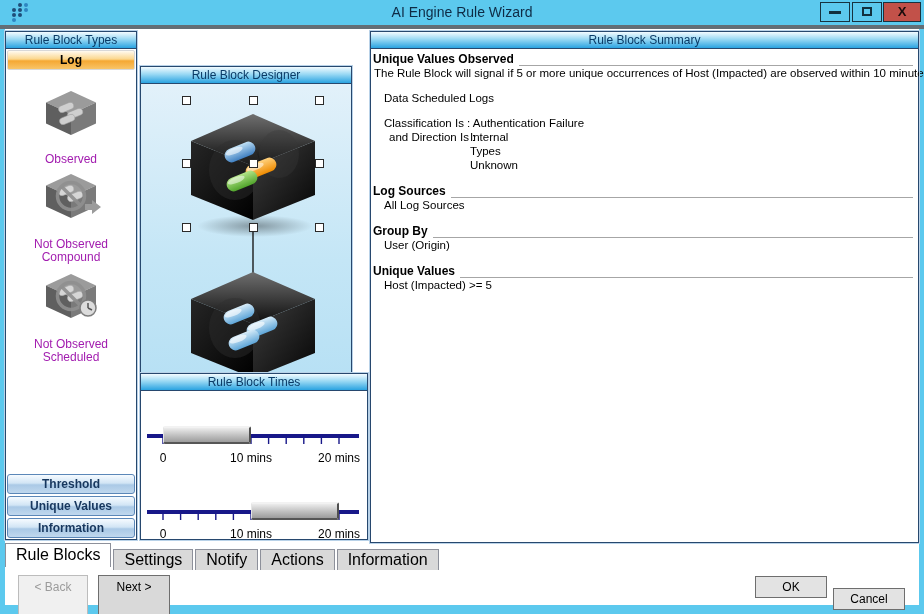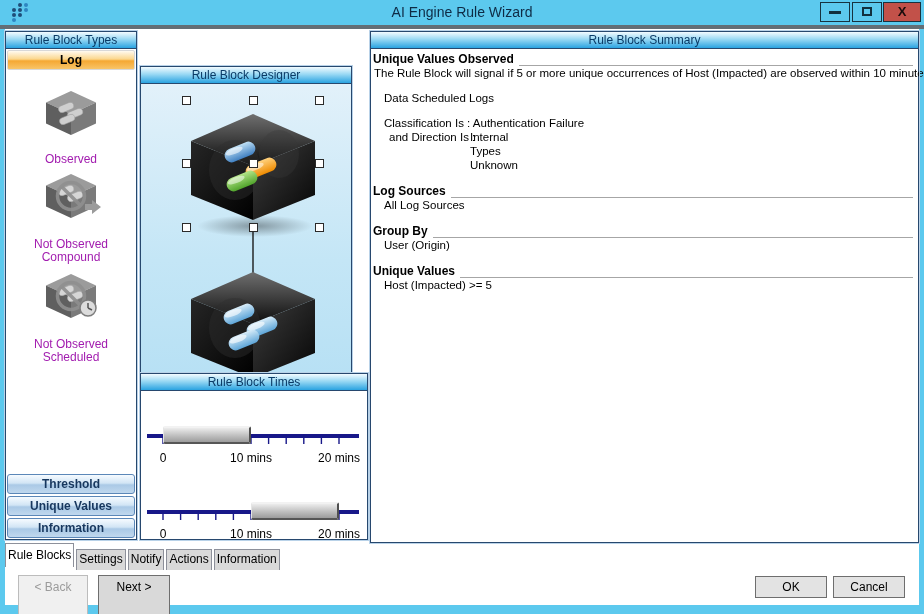--- a/index.html
+++ b/index.html
@@ -68,31 +68,31 @@
   .sec-title-row { display:flex; align-items:flex-end; }
   .sec-title { font-size:12px; font-weight:bold; white-space:nowrap; }
   .rule { flex:1; border-top:1px solid #a6a6a6; margin:7px 3px 0 5px; }
   .sec-line { line-height:13px; margin-top:1px; white-space:nowrap; }
   .ind0 { padding-left:1px; } .ind1 { padding-left:11px; }
   .crit-row { padding-left:16px; } .crit-label { display:inline-block; width:81px; }
   .ind3 { padding-left:97px; }
 
   
   #tabs { position:absolute; left:0; top:514px; height:24px; width:100%; }
-  .tab { display:inline-block; height:21px; line-height:19px; padding:0 2px; margin-right:2px; font-size:12px;
+  .tab { display:inline-block; height:21px; line-height:19px; padding:0 10px; margin-right:2px; font-size:16px;
       background:#d9d9d9; border:1px solid #8d909a; border-bottom:none; position:relative; top:3px; vertical-align:bottom; }
   .tab.active { background:#ffffff; height:24px; line-height:22px; top:0; z-index:2; }
 
   
   .btn { position:absolute; height:40px; font-size:12px; text-align:center; line-height:22px;
       background:#d9d9d9; border:1px solid #6e6e6e; color:#000; }
   #btn-back { left:13px; top:546px; width:70px; background:#f0f0f0; border-color:#bcbcbc; color:#9b9b9b; }
   #btn-next { left:93px; top:546px; width:72px; }
   #btn-ok { left:750px; top:547px; width:72px; height:22px; line-height:20px; background:#e3e3e3; }
-  #btn-cancel { left:828px; top:547px; width:72px; height:22px; line-height:20px; background:#e3e3e3; }
+  #btn-cancel { left:828px; top:559px; width:72px; height:22px; line-height:20px; background:#e3e3e3; }
 </style>
 </head>
 <body>
 
 <div id="window">
 
   <div id="titlebar">
     <div id="logo">
       <i style="left:6px;top:0;background:#1f4e79"></i>
         <i style="left:12px;top:0;background:#2e86c1"></i>

